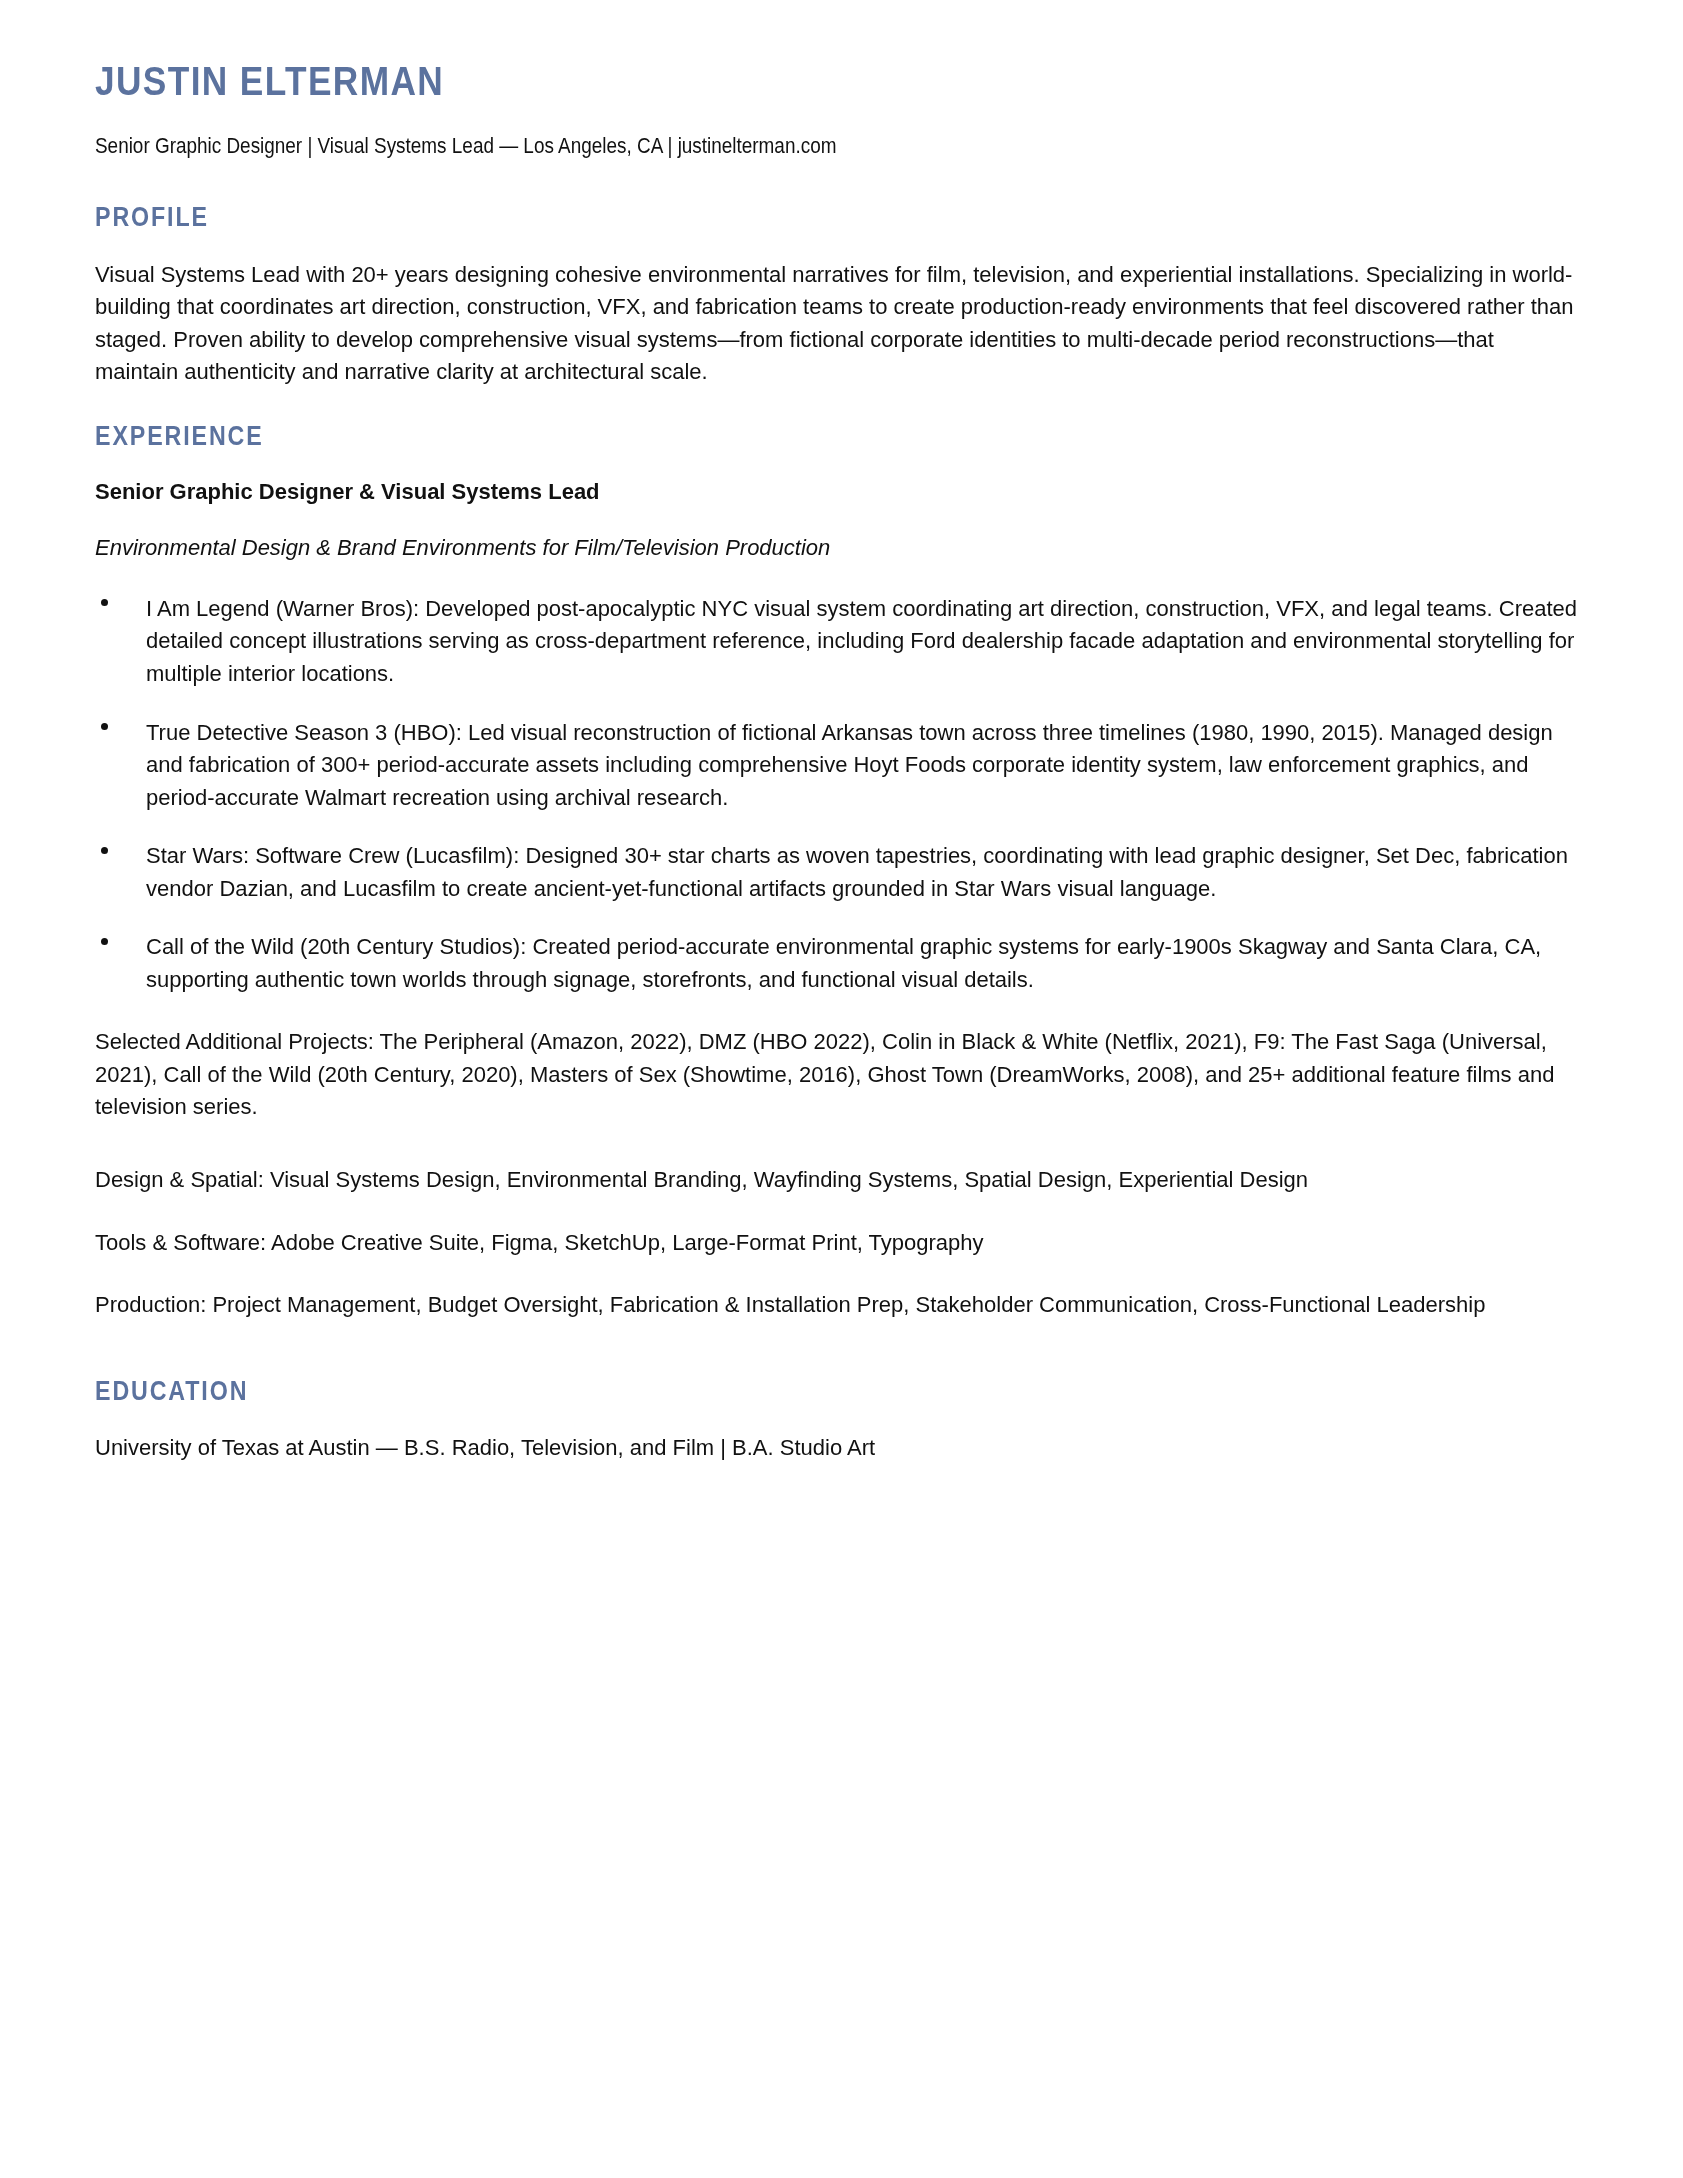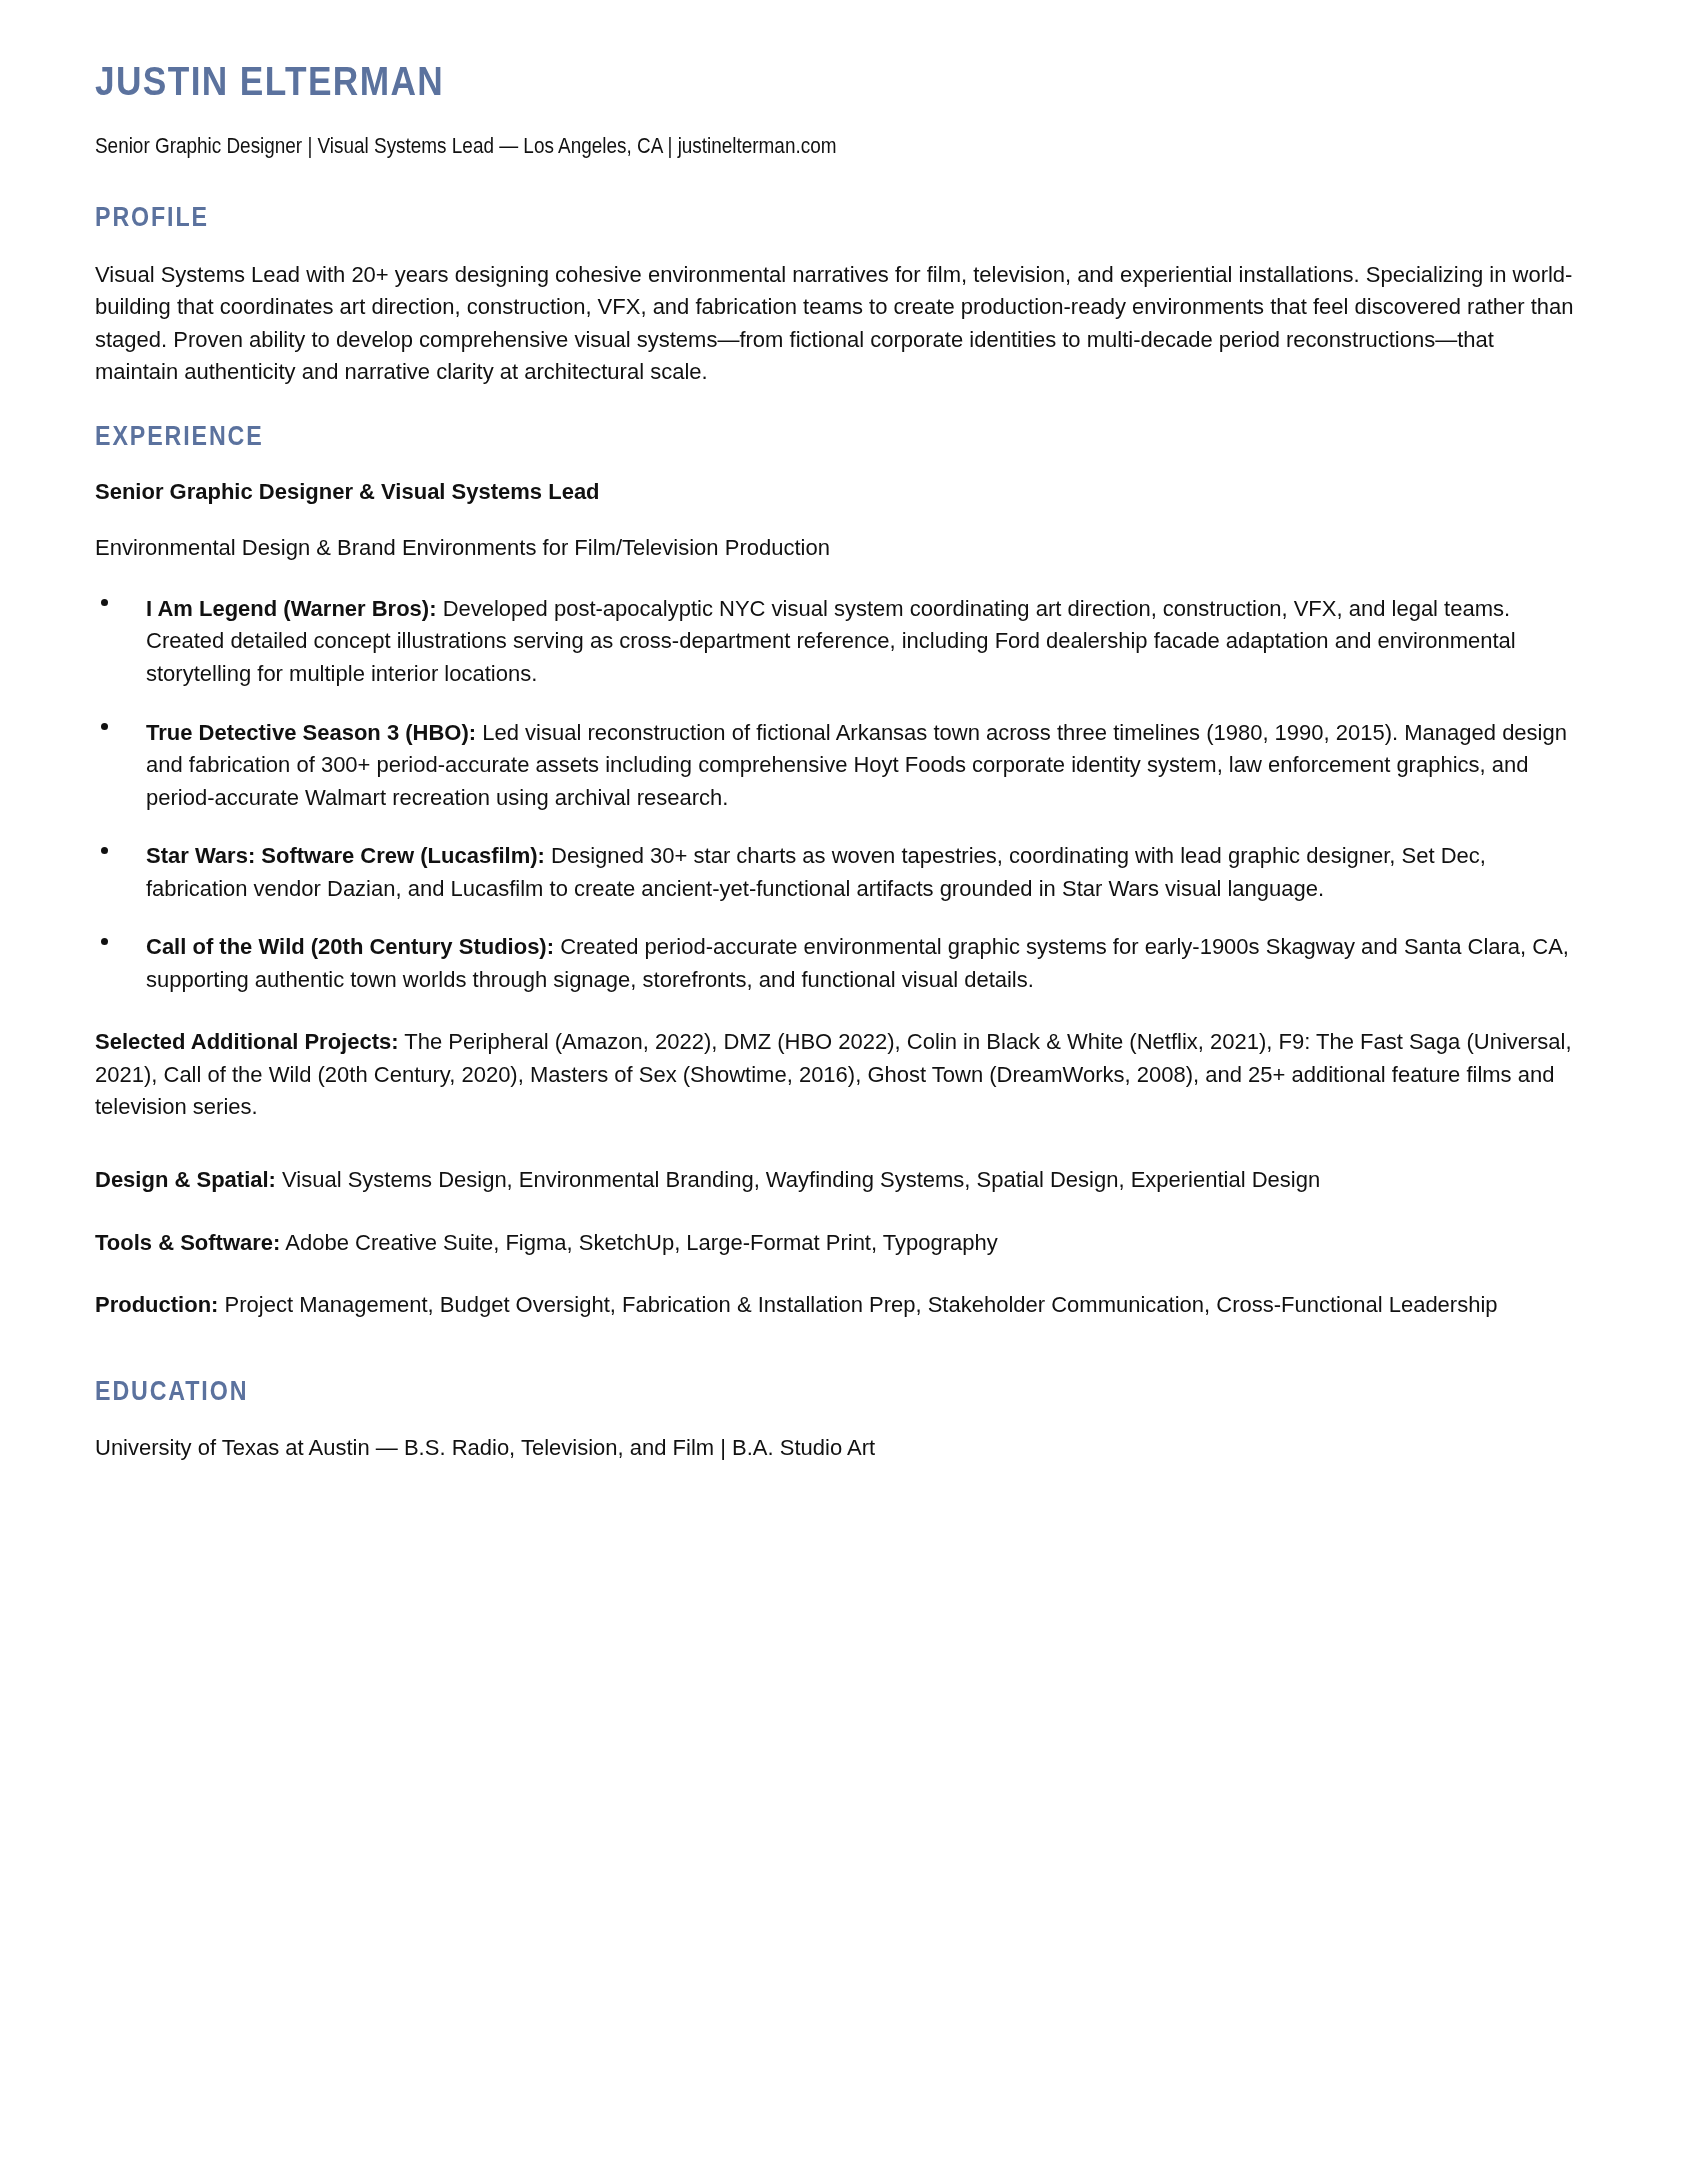--- a/index.html
+++ b/index.html
@@ -65,20 +65,21 @@
 
   .job-title {
     font-size: 22px;
     font-weight: bold;
     line-height: 1.3;
     margin: 0 0 28px 0;
     color: #111111;
   }
   .job-sub {
     font-size: 22px;
+    font-style: italic;
     line-height: 1.3;
     margin: 0 0 30px 0;
     color: #111111;
   }
 
   ul.bullets {
     list-style: none;
     margin: 0 0 30px 0;
     padding: 0;
   }
@@ -94,21 +95,21 @@
   ul.bullets li:last-child { margin-bottom: 0; }
   ul.bullets li .dot {
     position: absolute;
     left: 6px;
     top: 0.30em;
     width: 7px;
     height: 7px;
     border-radius: 50%;
     background: #111111;
   }
-  b, strong { font-weight: bold; }
+  b, strong { font-weight: normal; }
 
   .skill-line {
     font-size: 22px;
     line-height: 1.48;
     margin: 0 0 30px 0;
     color: #111111;
     max-width: 1485px;
   }
   .edu-line {
     font-size: 22px;

